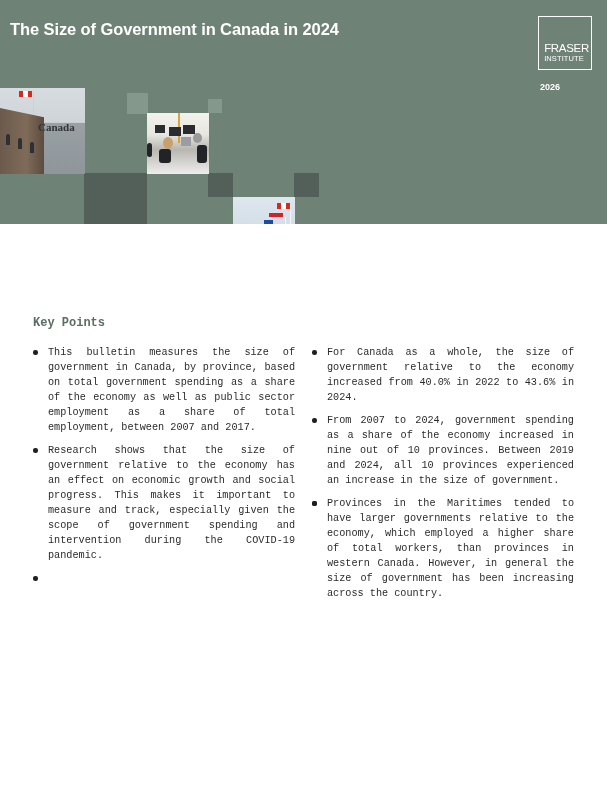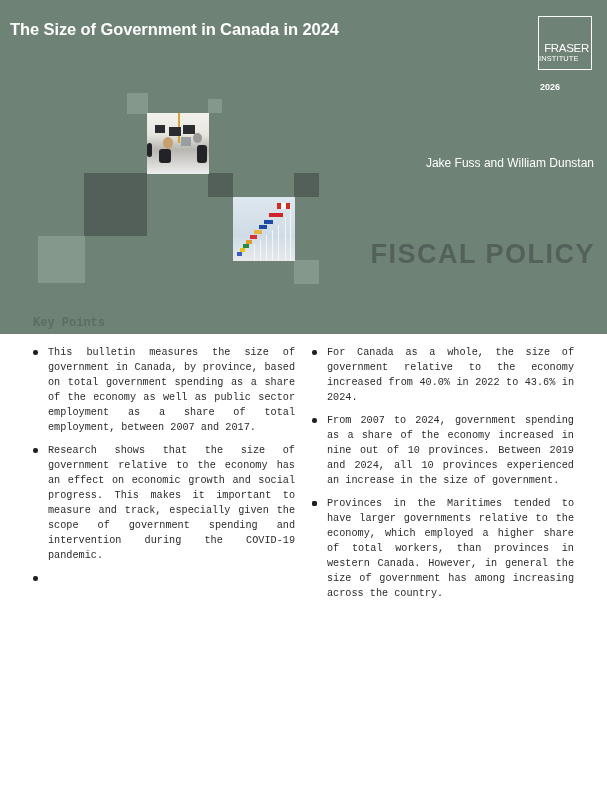--- a/index.html
+++ b/index.html
@@ -2,38 +2,38 @@
 <html><head>
   <meta charset="utf-8">
   <style>
     html, body { margin: 0; padding: 0; }
     body {
       width: 607px; height: 787px; position: relative; overflow: hidden;
       background: #ffffff;
       font-family: "Liberation Sans", sans-serif;
     }
     .cover {
-      position: absolute; left: 0; top: 0; width: 607px; height: 334px;
+      position: absolute; left: 0; top: 0; width: 607px; height: 224px;
       background: #6e8276; overflow: hidden;
     }
     .title {
       position: absolute; left: 10px; top: 20px;
       color: #ffffff; font-weight: bold; font-size: 16.5px; letter-spacing: -0.1px;
       font-family: "Liberation Sans", sans-serif;
     }
     .logo {
       position: absolute; left: 538px; top: 16px; width: 54px; height: 54px;
       border: 1.5px solid #ffffff; box-sizing: border-box; padding-left: 16px;
     }
     .logo-line1 {
       position: absolute; left: 0; right: 2px; top: 25px; text-align: right;
       color: #fff; font-size: 11.5px; line-height: 12px; letter-spacing: -0.3px;
     }
     .logo-line2 {
-      position: absolute; left: 0; right: 2px; top: 38px; text-align: left;
+      position: absolute; left: 0; right: 2px; top: 38px; text-align: center;
       color: #fff; font-size: 7.5px; line-height: 8px; letter-spacing: 0.1px;
     }
     .year {
       position: absolute; left: 540px; top: 82px; width: 52px; text-align: left;
       color: #ffffff; font-size: 9px; font-weight: bold;
     }
     .authors {
       position: absolute; right: 13px; top: 156px;
       color: #ffffff; font-size: 12px;
     }
@@ -116,20 +116,29 @@
   <div class="year">2026</div>
 
   <div class="sq sq-light" style="left:127px;top:93px;width:21px;height:21px;"></div>
   <div class="sq sq-light" style="left:208px;top:99px;width:14px;height:14px;"></div>
   <div class="sq sq-dark" style="left:84px;top:173px;width:63px;height:63px;"></div>
   <div class="sq sq-dark" style="left:208px;top:173px;width:25px;height:24px;"></div>
   <div class="sq sq-dark" style="left:294px;top:173px;width:25px;height:24px;"></div>
   <div class="sq sq-light" style="left:38px;top:236px;width:47px;height:47px;"></div>
   <div class="sq sq-light" style="left:294px;top:260px;width:25px;height:24px;"></div>
 
+  <div class="photo photo-canada">
+    <div class="pole"></div>
+    <div class="flag" style="left:19px;top:3px;width:13px;height:6px;"></div>
+    <div class="bldg"></div>
+    <div class="win" style="left:6px;top:46px;"></div>
+    <div class="win" style="left:18px;top:50px;"></div>
+    <div class="win" style="left:30px;top:54px;"></div>
+    <div class="sign">Canada</div>
+  </div>
 
   <div class="photo photo-office">
     <div class="beam"></div>
     <div class="mon" style="left:8px;top:12px;width:10px;height:8px;"></div>
     <div class="mon" style="left:22px;top:14px;width:12px;height:9px;"></div>
     <div class="mon" style="left:36px;top:12px;width:12px;height:9px;"></div>
     <div class="mon" style="left:34px;top:24px;width:10px;height:9px;background:#9a9ea2;"></div>
     <div class="hair" style="left:16px;top:24px;width:10px;height:12px;"></div>
     <div class="hair" style="left:46px;top:20px;width:9px;height:10px;background:#999;"></div>
     <div class="chair" style="left:12px;top:36px;width:12px;height:14px;"></div>
@@ -150,38 +159,37 @@
     <div class="fl" style="left:31px;top:23px;width:9px;background:#1c4aa5;"></div>
     <div class="fl" style="left:26px;top:28px;width:8px;background:#1c4aa5;"></div>
     <div class="fl" style="left:21px;top:33px;width:8px;background:#e9b23a;"></div>
     <div class="fl" style="left:17px;top:38px;width:7px;background:#d3323a;"></div>
     <div class="fl" style="left:13px;top:43px;width:6px;background:#e09b2a;"></div>
     <div class="fl" style="left:10px;top:47px;width:6px;background:#2b8a3e;"></div>
     <div class="fl" style="left:7px;top:51px;width:5px;background:#e8c21f;"></div>
     <div class="fl" style="left:4px;top:55px;width:5px;background:#3b5cc0;"></div>
   </div>
 
-  <div class="authors">Jake Fuss and William Dunstan</div>
   <div class="fiscal">FISCAL POLICY</div>
 </div>
 
 <div class="content">
   <div class="key-title">Key Points</div>
 
   <div class="col col-left">
     <ul>
       <li><span class="bullet"></span><span>This bulletin measures the size of government in Canada, by province, based on total government spending as a share of the economy as well as public sector employment as a share of total employment, between 2007 and 2017.</span></li>
       <li><span class="bullet"></span><span>Research shows that the size of government relative to the economy has an effect on economic growth and social progress. This makes it important to measure and track, especially given the scope of government spending and intervention during the COVID-19 pandemic.</span></li>
       <li><span class="bullet"></span></li>
     </ul>
   </div>
 
   <div class="col col-right">
     <ul>
       <li><span class="bullet"></span><span>For Canada as a whole, the size of government relative to the economy increased from 40.0% in 2022 to 43.6% in 2024.</span></li>
       <li><span class="bullet"></span><span>From 2007 to 2024, government spending as a share of the economy increased in nine out of 10 provinces. Between 2019 and 2024, all 10 provinces experienced an increase in the size of government.</span></li>
       <li><span class="bullet"></span></li>
-      <li><span class="bullet"></span><span>Provinces in the Maritimes tended to have larger governments relative to the economy, which employed a higher share of total workers, than provinces in western Canada. However, in general the size of government has among increasing across the country.</span></li>
+      <li><span class="bullet"></span><span>Provinces in the Maritimes tended to have larger governments relative to the economy, which employed a higher share of total workers, than provinces in western Canada. However, in general the size of government has been increasing across the country.</span></li>
     </ul>
   </div>
 
   <a class="footer-link">fraserinstitute.org</a>
 </div>
 
 </body></html>

